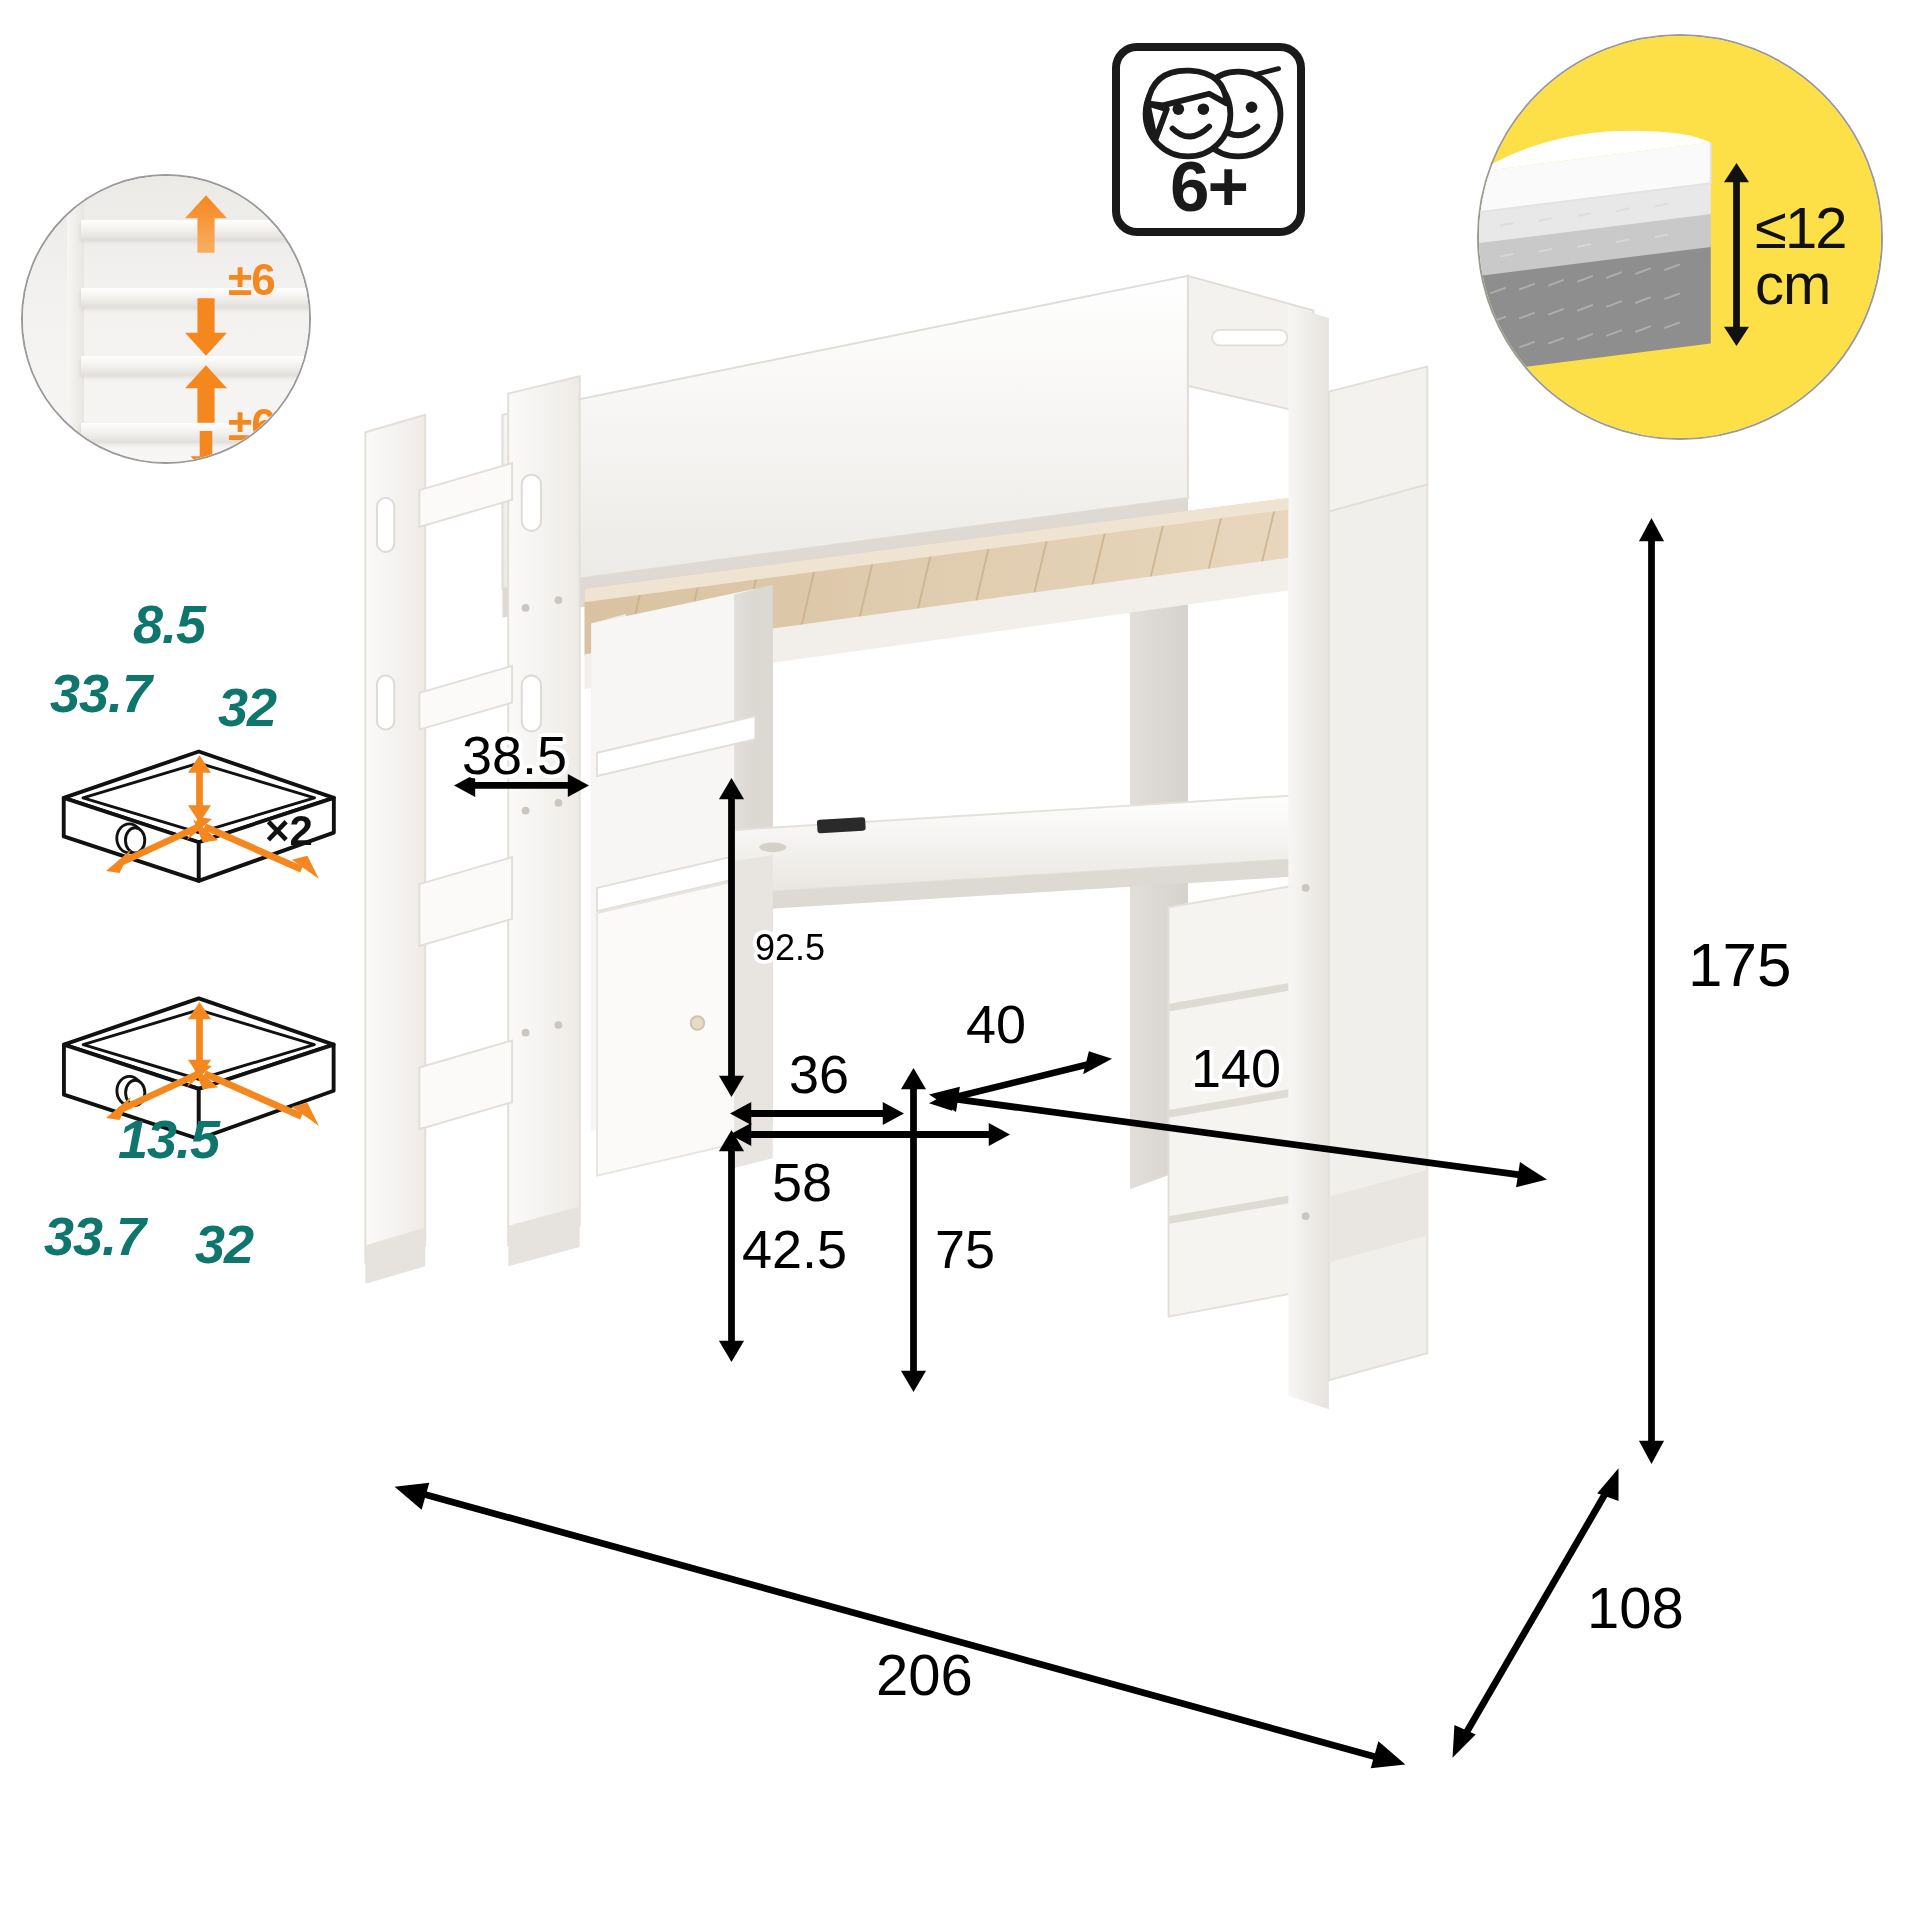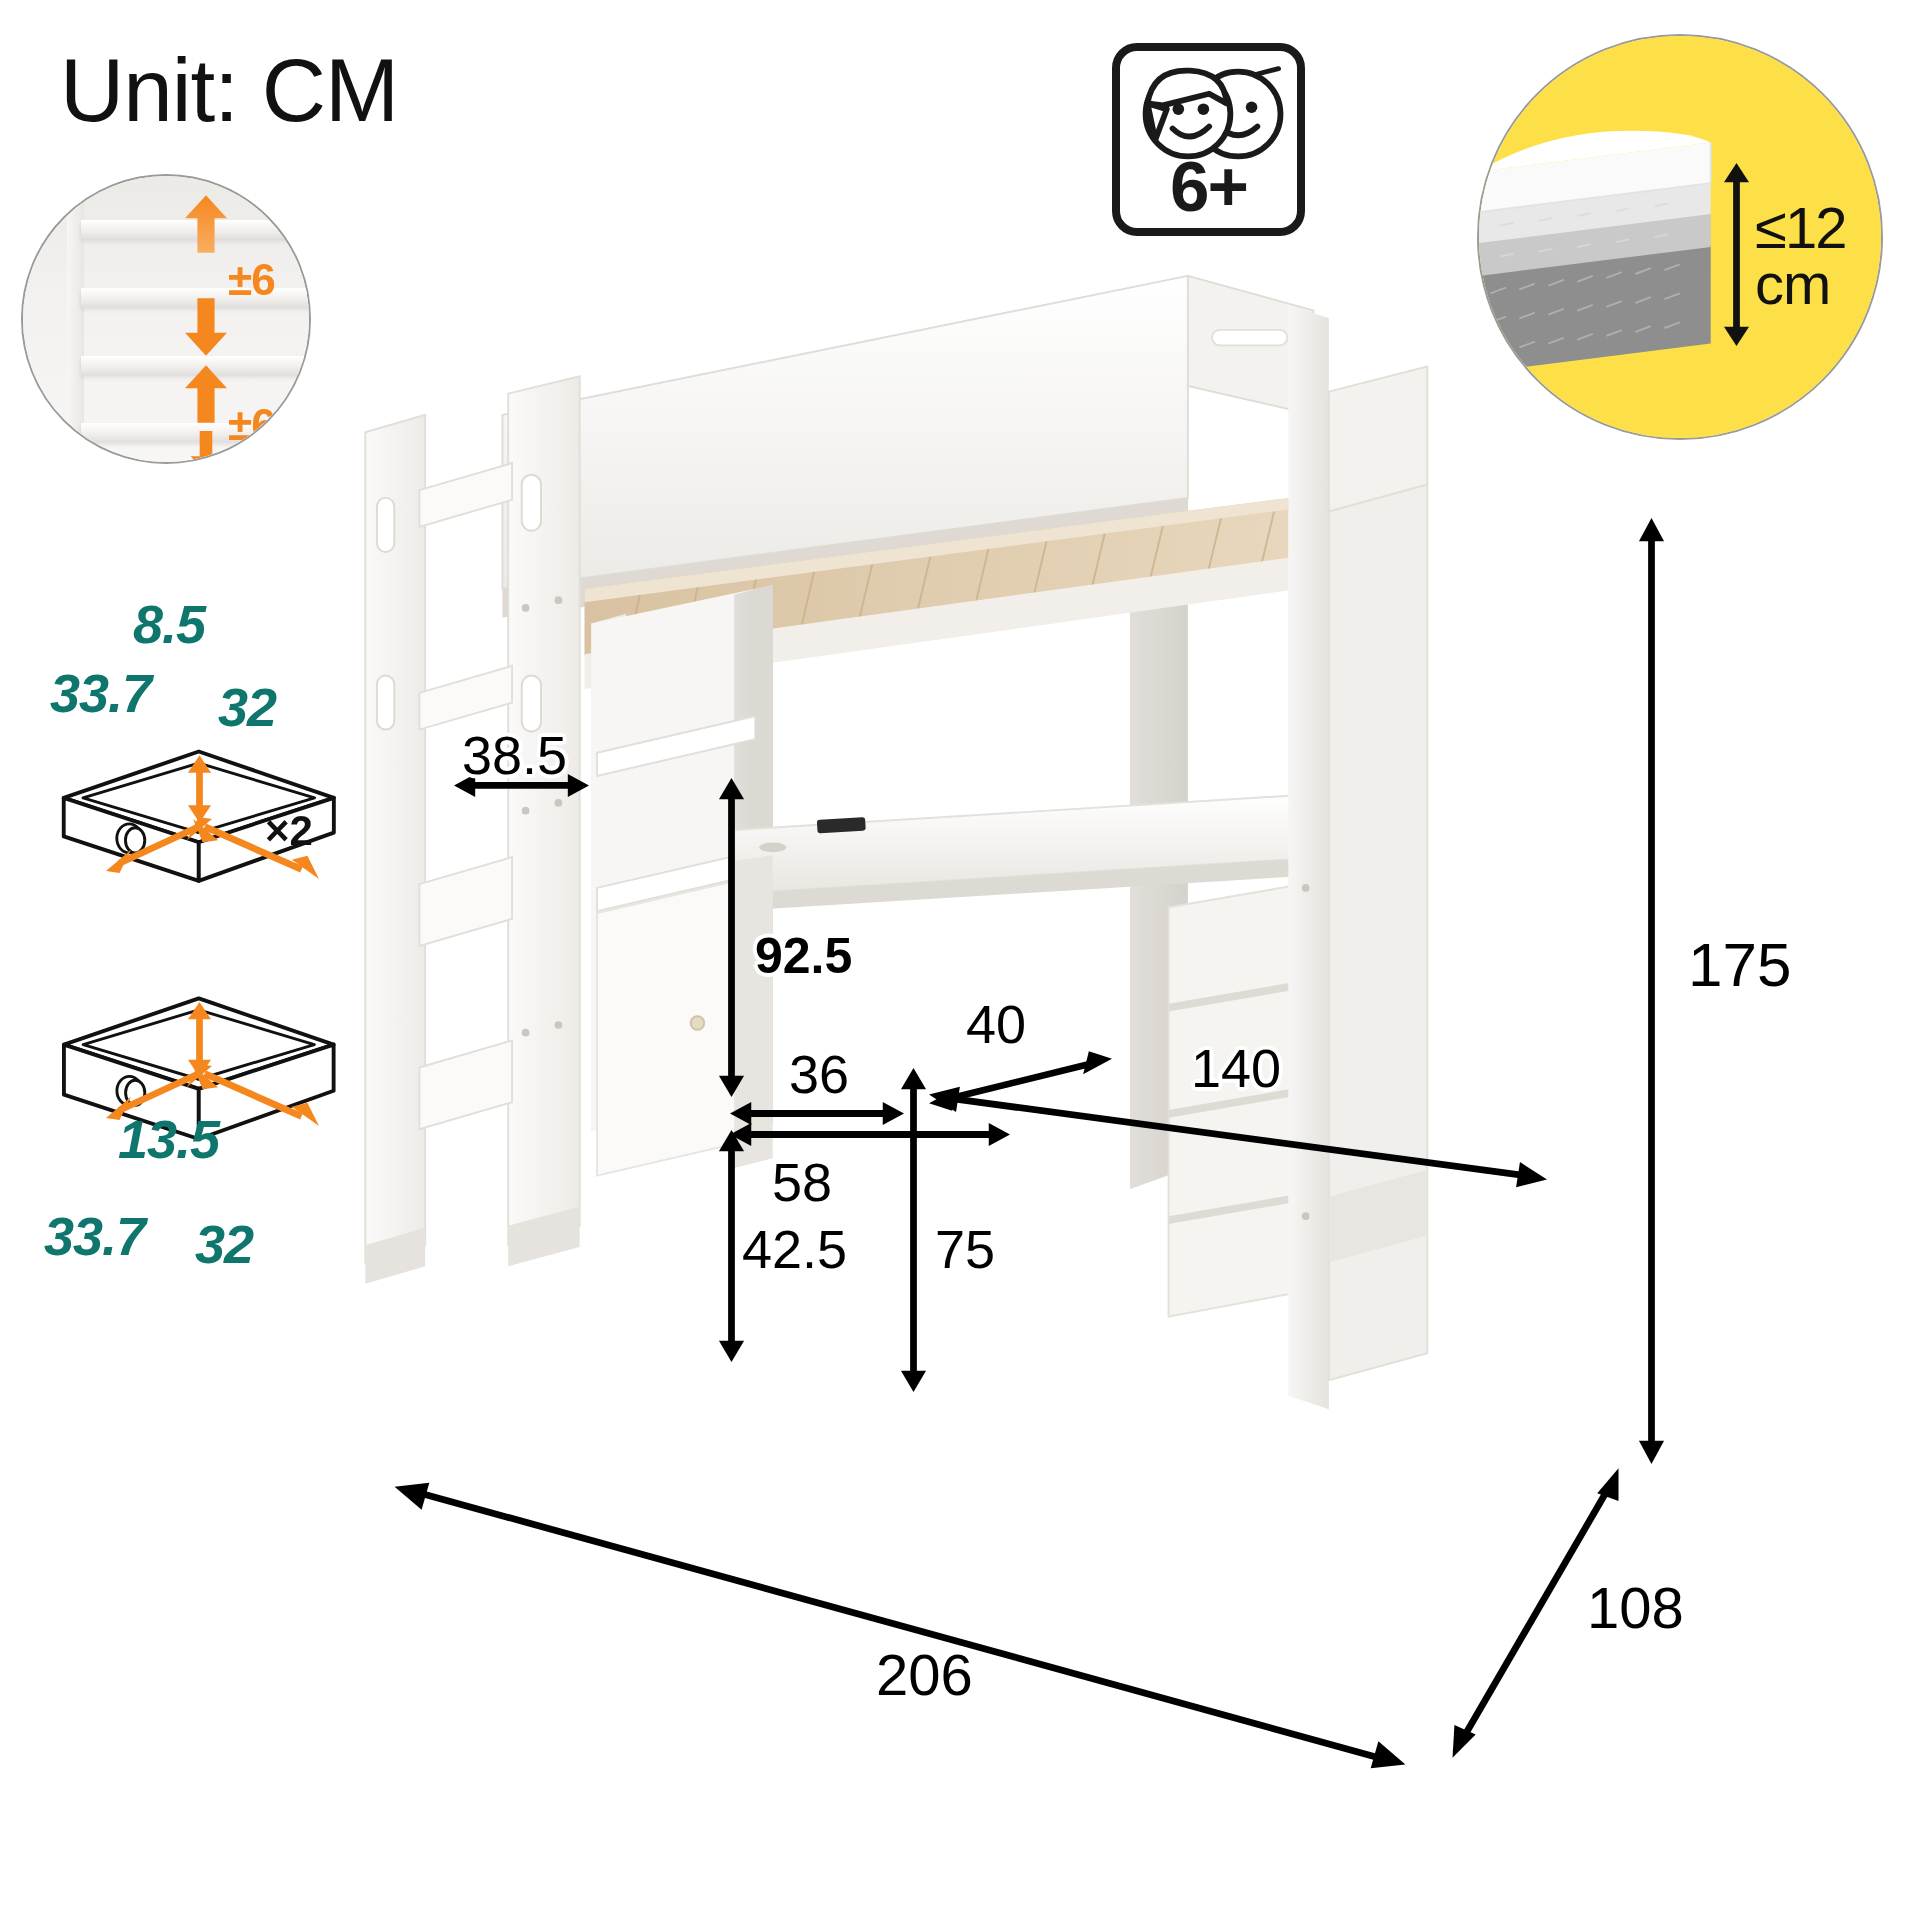--- a/index.html
+++ b/index.html
@@ -93,21 +93,20 @@
       -3.9px 0 0 #fff, 3.9px 0 0 #fff, 0 -3.9px 0 #fff, 0 3.9px 0 #fff;
   }
 
   svg{display:block;overflow:visible;}
 </style>
 </head>
 <body>
 
 <div id="stage">
 
-  <div class="abs" id="title">Unit: CM</div>
 
   <div class="abs detail-circle" id="ladder-circle">
     <div class="inner">
       <div class="rail-l"></div>
       <div class="rung" style="top:44px;"></div>
       <div class="rung" style="top:112px;"></div>
       <div class="rung" style="top:180px;"></div>
       <div class="rung" style="top:247px;"></div>
 
       <svg class="orange-arrow" style="left:162px;top:19.3px;" width="42" height="58" viewBox="0 0 44 60">
@@ -386,21 +385,21 @@
     <polygon points="0,17 22,5 22,29" fill="#000"></polygon>
     <polygon points="140,17 118,5 118,29" fill="#000"></polygon>
   </svg>
   <div class="dim-b" style="left:462px;top:724px;font-size:54px;">38.5</div>
 
   <svg class="abs" style="left:716px;top:778px;" width="31" height="319" viewBox="0 0 32 330">
     <line x1="16" y1="14" x2="16" y2="316" stroke="#000" stroke-width="7"></line>
     <polygon points="16,0 29,22 3,22" fill="#000"></polygon>
     <polygon points="16,330 29,308 3,308" fill="#000"></polygon>
   </svg>
-  <div class="dim-b" style="left:755px;top:927px;font-size:50px;font-weight:bold;">92.5</div>
+  <div class="dim-b" style="left:755px;top:927px;font-size:36px;">92.5</div>
 
   <svg class="abs" style="left:730px;top:1097px;" width="174" height="33" viewBox="0 0 180 34">
     <line x1="16" y1="17" x2="164" y2="17" stroke="#000" stroke-width="7"></line>
     <polygon points="0,17 22,5 22,29" fill="#000"></polygon>
     <polygon points="180,17 158,5 158,29" fill="#000"></polygon>
   </svg>
   <div class="dim-b" style="left:753px;top:1043px;font-size:54px;margin-left:36px;">36</div>
 
   <svg class="abs" style="left:730px;top:1118px;" width="280" height="33" viewBox="0 0 290 34">
     <line x1="16" y1="17" x2="274" y2="17" stroke="#000" stroke-width="7"></line>

